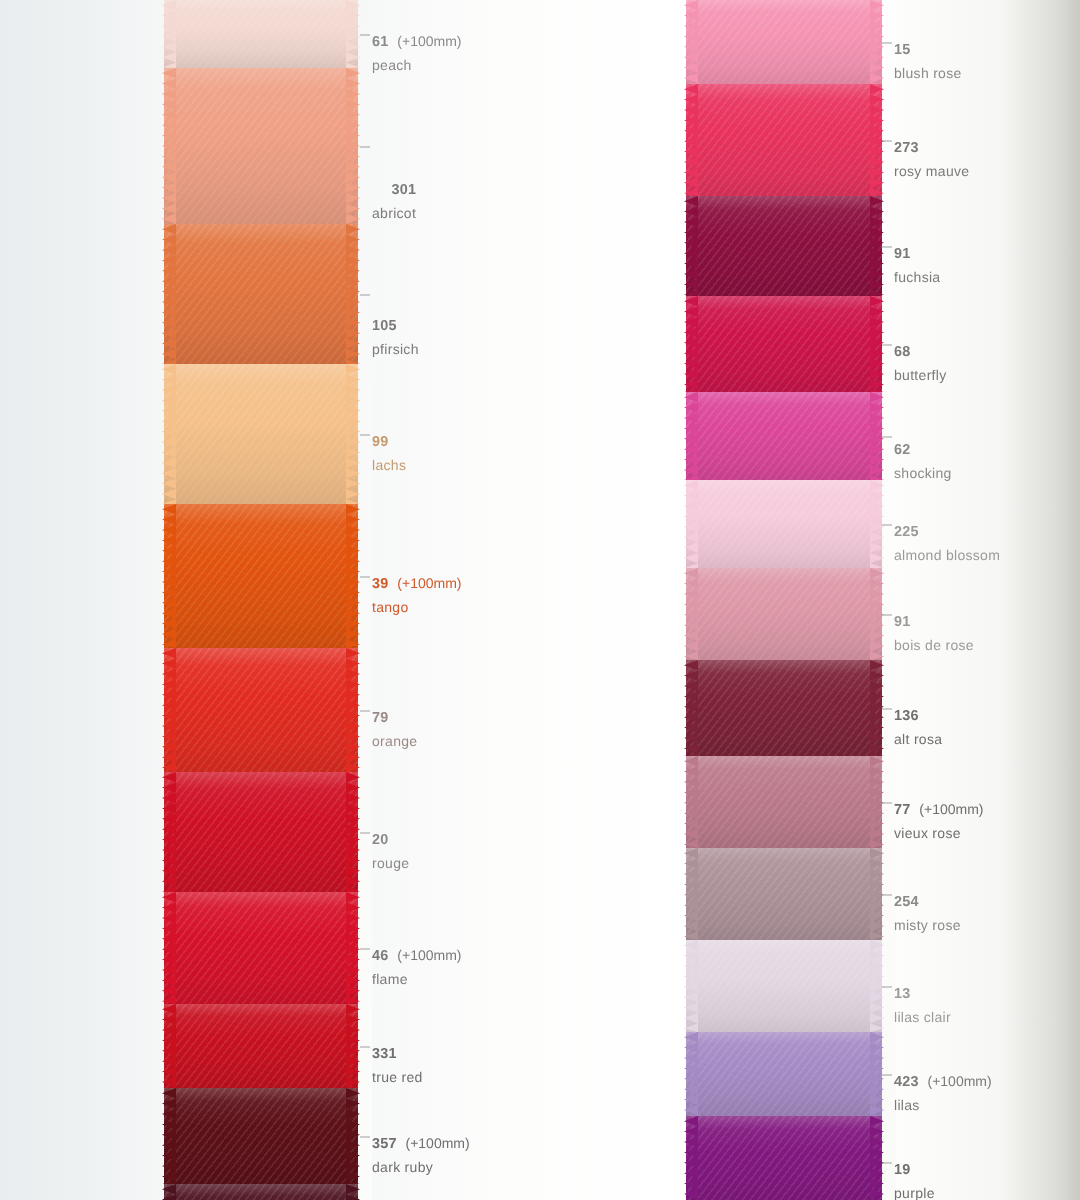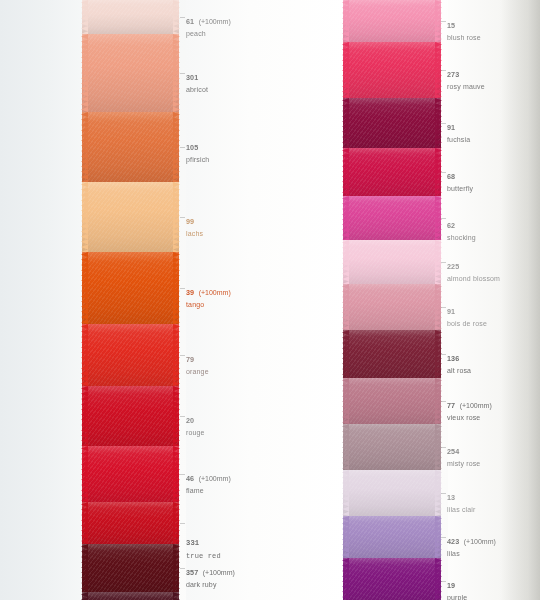--- a/index.html
+++ b/index.html
@@ -501,35 +501,35 @@
           <svg width="7" height="46" viewBox="0 0 7 46" preserveAspectRatio="none" style="display:block">
             <polygon points="0,0 7,2.6 0,5.2 7,7.800000000000001 0,10.4 7,13 0,15.6 7,18.2 0,20.8 7,23.400000000000002 0,26.000000000000004 7,28.600000000000005 0,31.200000000000006 7,33.800000000000004 0,36.400000000000006 7,39.00000000000001 0,41.60000000000001 7,44.20000000000001 0,46 0,46" fill="#81187e"></polygon>
           </svg>
         </div>
       </div>
     </div>
 
   <div id="labels">
       <div class="label left" style="top: 10px; color: rgb(138, 138, 138);"><span class="code">61</span> <span class="extra">(+100mm)</span><span class="name">peach</span></div>
       <div class="tick left" style="position: absolute; top: 17px;"></div>
-      <div class="label left" style="top: 66px; color: rgb(122, 122, 122);"><span class="code">301</span><span class="name">abricot</span></div>
+      <div class="label left" style="top: 84px; color: rgb(122, 122, 122); text-align: right;"><span class="code">301</span><span class="name">abricot</span></div>
       <div class="tick left" style="position: absolute; top: 73px;"></div>
-      <div class="label left" style="top: 136px; color: rgb(122, 122, 122);"><span class="code">105</span><span class="name">pfirsich</span></div>
+      <div class="label left" style="top: 152px; color: rgb(122, 122, 122);"><span class="code">105</span><span class="name">pfirsich</span></div>
       <div class="tick left" style="position: absolute; top: 147px;"></div>
       <div class="label left" style="top: 210px; color: rgb(199, 154, 110);"><span class="code">99</span><span class="name">lachs</span></div>
       <div class="tick left" style="position: absolute; top: 217px;"></div>
       <div class="label left" style="top: 281px; color: rgb(208, 89, 42);"><span class="code">39</span> <span class="extra">(+100mm)</span><span class="name">tango</span></div>
       <div class="tick left" style="position: absolute; top: 288px;"></div>
       <div class="label left" style="top: 348px; color: rgb(154, 138, 134);"><span class="code">79</span><span class="name">orange</span></div>
       <div class="tick left" style="position: absolute; top: 355px;"></div>
       <div class="label left" style="top: 409px; color: rgb(138, 138, 138);"><span class="code">20</span><span class="name">rouge</span></div>
       <div class="tick left" style="position: absolute; top: 416px;"></div>
       <div class="label left" style="top: 467px; color: rgb(122, 122, 122);"><span class="code">46</span> <span class="extra">(+100mm)</span><span class="name">flame</span></div>
       <div class="tick left" style="position: absolute; top: 474px;"></div>
-      <div class="label left" style="top: 532px; color: rgb(111, 111, 111); font-family: Liberation Mono, monospace;"><span class="code">331</span><span class="name">true red</span></div>
+      <div class="label left" style="top: 516px; color: rgb(111, 111, 111);"><span class="code">331</span><span class="name">true red</span></div>
       <div class="tick left" style="position: absolute; top: 523px;"></div>
       <div class="label left" style="top: 561px; color: rgb(111, 111, 111);"><span class="code">357</span> <span class="extra">(+100mm)</span><span class="name">dark ruby</span></div>
       <div class="tick left" style="position: absolute; top: 568px;"></div>
       <div class="label right" style="top: 14px; color: rgb(138, 138, 138);"><span class="code">15</span><span class="name">blush rose</span></div>
       <div class="tick right" style="position: absolute; top: 21px;"></div>
       <div class="label right" style="top: 63px; color: rgb(122, 122, 122);"><span class="code">273</span><span class="name">rosy mauve</span></div>
       <div class="tick right" style="position: absolute; top: 70px;"></div>
       <div class="label right" style="top: 116px; color: rgb(122, 122, 122);"><span class="code">91</span><span class="name">fuchsia</span></div>
       <div class="tick right" style="position: absolute; top: 123px;"></div>
       <div class="label right" style="top: 165px; color: rgb(122, 122, 122);"><span class="code">68</span><span class="name">butterfly</span></div>

